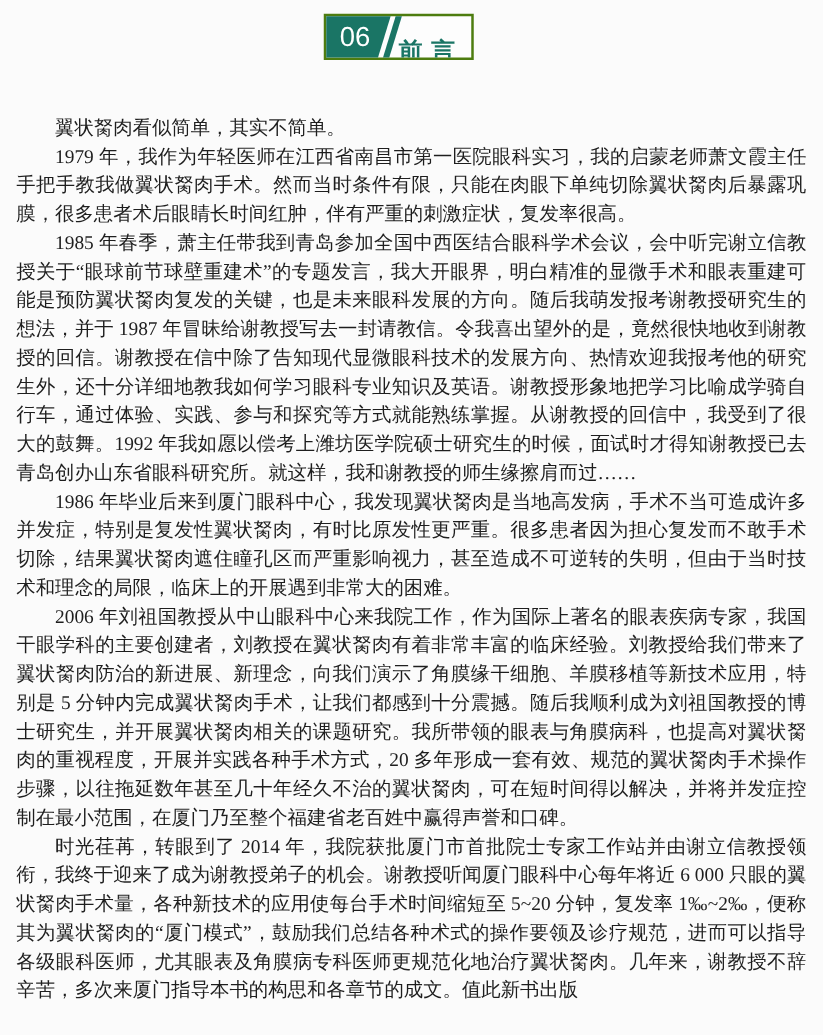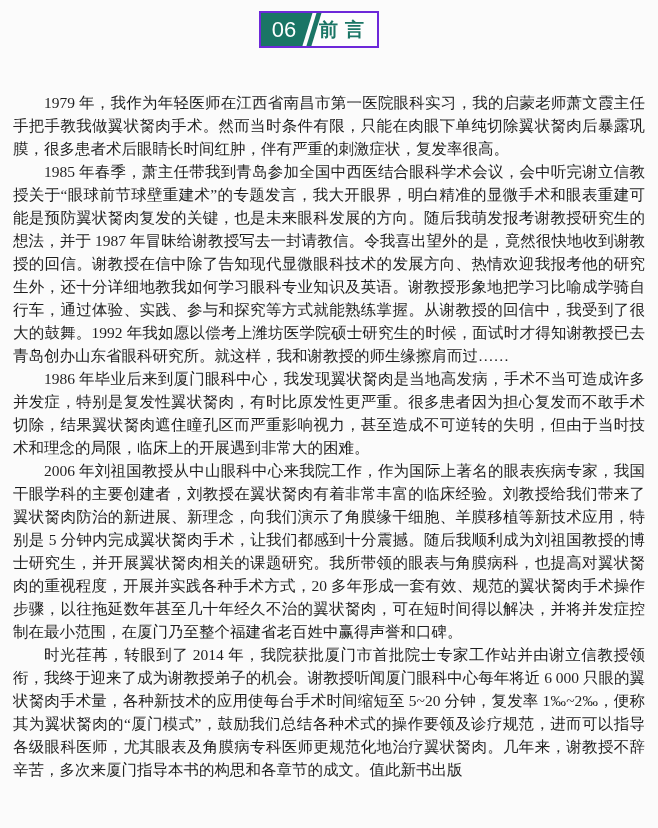--- a/index.html
+++ b/index.html
@@ -16,21 +16,21 @@
     font-family: "Liberation Serif", "DejaVu Serif", serif;
     color: #1e1e1e;
   }
   
   .header-box {
     position: absolute;
     left: 259px;
     top: 11px;
     width: 116px;
     height: 33px;
-    border: 2px solid #6d28d9;
+    border: 2px solid #4d7c0f;
     background: #fdfdfd;
     overflow: hidden;
   }
   .num-bg {
     position: absolute;
     left: -14px;
     top: -2px;
     width: 60px;
     height: 40px;
     background: #1a7565;
@@ -53,21 +53,21 @@
     height: 33px;
     line-height: 33px;
     text-align: center;
     color: #ffffff;
     font-size: 22px;
     font-family: "Liberation Sans", "DejaVu Sans", sans-serif;
   }
   .title {
     position: absolute;
     right: 6px;
-    top: 0;
+    top: 12px;
     height: 33px;
     line-height: 33px;
     color: #1a7565;
     font-size: 19px;
     font-weight: 600;
     letter-spacing: 7px;
     font-family: "Liberation Sans", "DejaVu Sans", sans-serif;
     white-space: nowrap;
   }
   
@@ -95,20 +95,21 @@
 <div class="page">
 
   <div class="header-box">
     <div class="num-bg"></div>
     <div class="num-stripe"></div>
     <span class="num">06</span>
     <span class="title">前言</span>
   </div>
 
   <div class="content">
+    <p>翼状胬肉看似简单，其实不简单。</p>
     <p>1979 年，我作为年轻医师在江西省南昌市第一医院眼科实习，我的启蒙老师萧文霞主任手把手教我做翼状胬肉手术。然而当时条件有限，只能在肉眼下单纯切除翼状胬肉后暴露巩膜，很多患者术后眼睛长时间红肿，伴有严重的刺激症状，复发率很高。</p>
     <p>1985 年春季，萧主任带我到青岛参加全国中西医结合眼科学术会议，会中听完谢立信教授关于“眼球前节球壁重建术”的专题发言，我大开眼界，明白精准的显微手术和眼表重建可能是预防翼状胬肉复发的关键，也是未来眼科发展的方向。随后我萌发报考谢教授研究生的想法，并于 1987 年冒昧给谢教授写去一封请教信。令我喜出望外的是，竟然很快地收到谢教授的回信。谢教授在信中除了告知现代显微眼科技术的发展方向、热情欢迎我报考他的研究生外，还十分详细地教我如何学习眼科专业知识及英语。谢教授形象地把学习比喻成学骑自行车，通过体验、实践、参与和探究等方式就能熟练掌握。从谢教授的回信中，我受到了很大的鼓舞。1992 年我如愿以偿考上潍坊医学院硕士研究生的时候，面试时才得知谢教授已去青岛创办山东省眼科研究所。就这样，我和谢教授的师生缘擦肩而过……</p>
     <p>1986 年毕业后来到厦门眼科中心，我发现翼状胬肉是当地高发病，手术不当可造成许多并发症，特别是复发性翼状胬肉，有时比原发性更严重。很多患者因为担心复发而不敢手术切除，结果翼状胬肉遮住瞳孔区而严重影响视力，甚至造成不可逆转的失明，但由于当时技术和理念的局限，临床上的开展遇到非常大的困难。</p>
     <p>2006 年刘祖国教授从中山眼科中心来我院工作，作为国际上著名的眼表疾病专家，我国干眼学科的主要创建者，刘教授在翼状胬肉有着非常丰富的临床经验。刘教授给我们带来了翼状胬肉防治的新进展、新理念，向我们演示了角膜缘干细胞、羊膜移植等新技术应用，特别是 5 分钟内完成翼状胬肉手术，让我们都感到十分震撼。随后我顺利成为刘祖国教授的博士研究生，并开展翼状胬肉相关的课题研究。我所带领的眼表与角膜病科，也提高对翼状胬肉的重视程度，开展并实践各种手术方式，20 多年形成一套有效、规范的翼状胬肉手术操作步骤，以往拖延数年甚至几十年经久不治的翼状胬肉，可在短时间得以解决，并将并发症控制在最小范围，在厦门乃至整个福建省老百姓中赢得声誉和口碑。</p>
     <p>时光荏苒，转眼到了 2014 年，我院获批厦门市首批院士专家工作站并由谢立信教授领衔，我终于迎来了成为谢教授弟子的机会。谢教授听闻厦门眼科中心每年将近 6 000 只眼的翼状胬肉手术量，各种新技术的应用使每台手术时间缩短至 5~20 分钟，复发率 1‰~2‰，便称其为翼状胬肉的“厦门模式”，鼓励我们总结各种术式的操作要领及诊疗规范，进而可以指导各级眼科医师，尤其眼表及角膜病专科医师更规范化地治疗翼状胬肉。几年来，谢教授不辞辛苦，多次来厦门指导本书的构思和各章节的成文。值此新书出版</p>
   </div>
 
 </div>
 
 </body></html>

